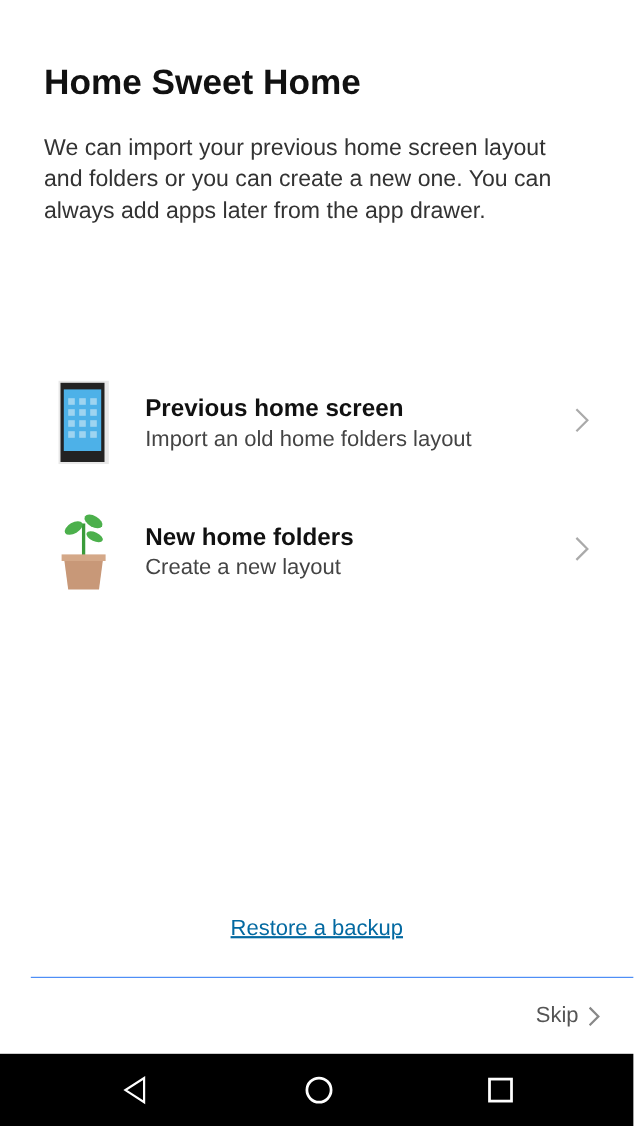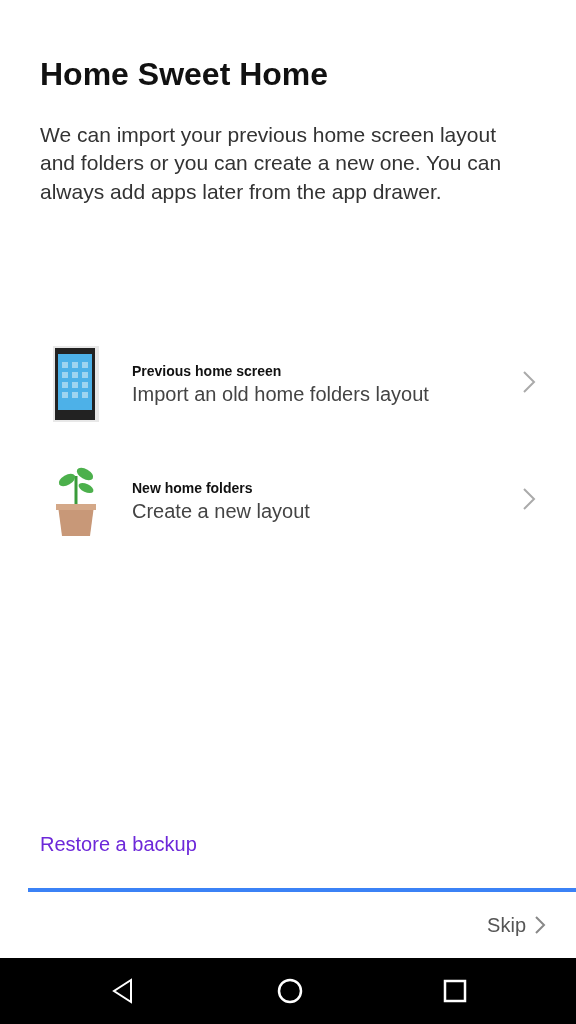--- a/index.html
+++ b/index.html
@@ -46,44 +46,45 @@
       display: flex;
       justify-content: center;
       align-items: center;
       flex-shrink: 0;
     }
     .option-text {
       flex: 1;
       padding-left: 20px;
     }
     .option-title {
-      font-size: 14px;
+      font-size: 22px;
       font-weight: 700;
       color: #111;
       margin-bottom: 4px;
     }
     .option-subtitle {
       font-size: 20px;
       color: #444;
     }
     .chevron {
       color: #aaa;
       flex-shrink: 0;
     }
     .restore-link {
-      text-align: left;
+      text-align: center;
       font-size: 20px;
-      color: #6d28d9;
+      color: #0369a1;
       padding: 24px 0 32px 0;
       cursor: pointer;
       margin-top: auto;
+      text-decoration: underline;
     }
     .skip-bar {
       height: 70px;
-      border-top: 4px solid #3b82f6;
+      border-top: 1px solid #3b82f6;
       display: flex;
       align-items: center;
       justify-content: flex-end;
       padding: 0 30px;
       margin-left: 28px;
     }
     .skip-link {
       display: flex;
       align-items: center;
       gap: 8px;

